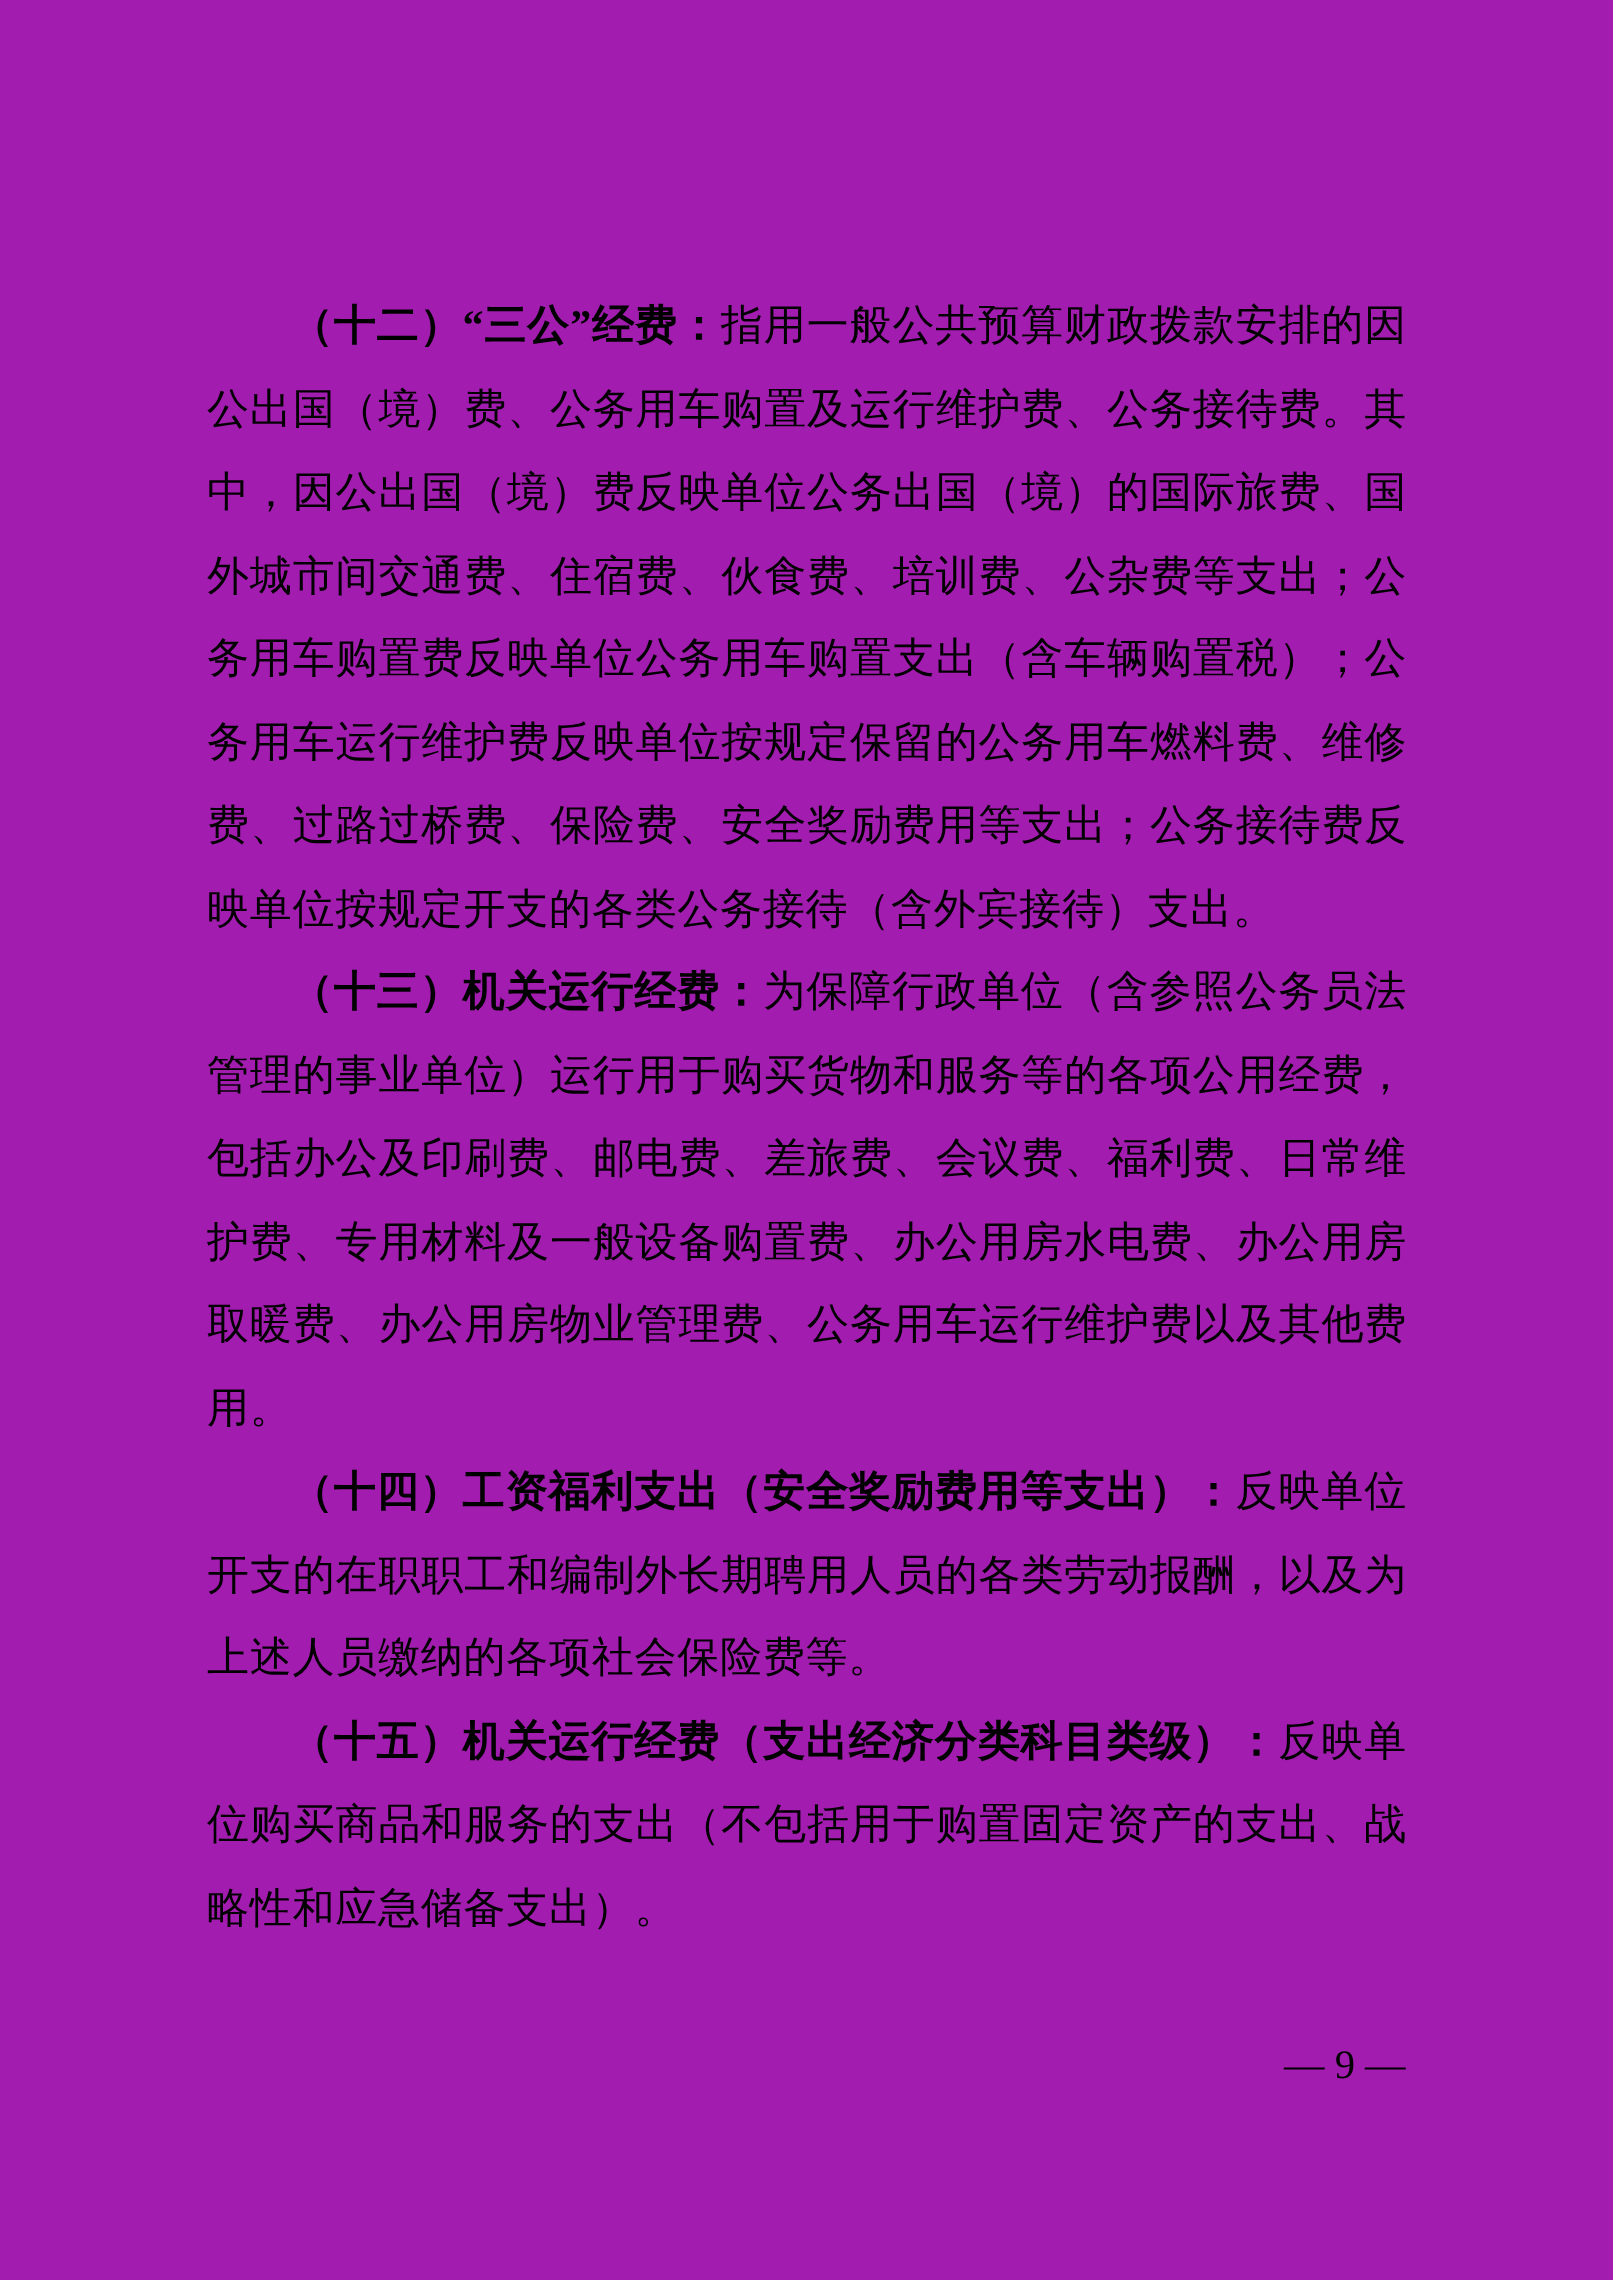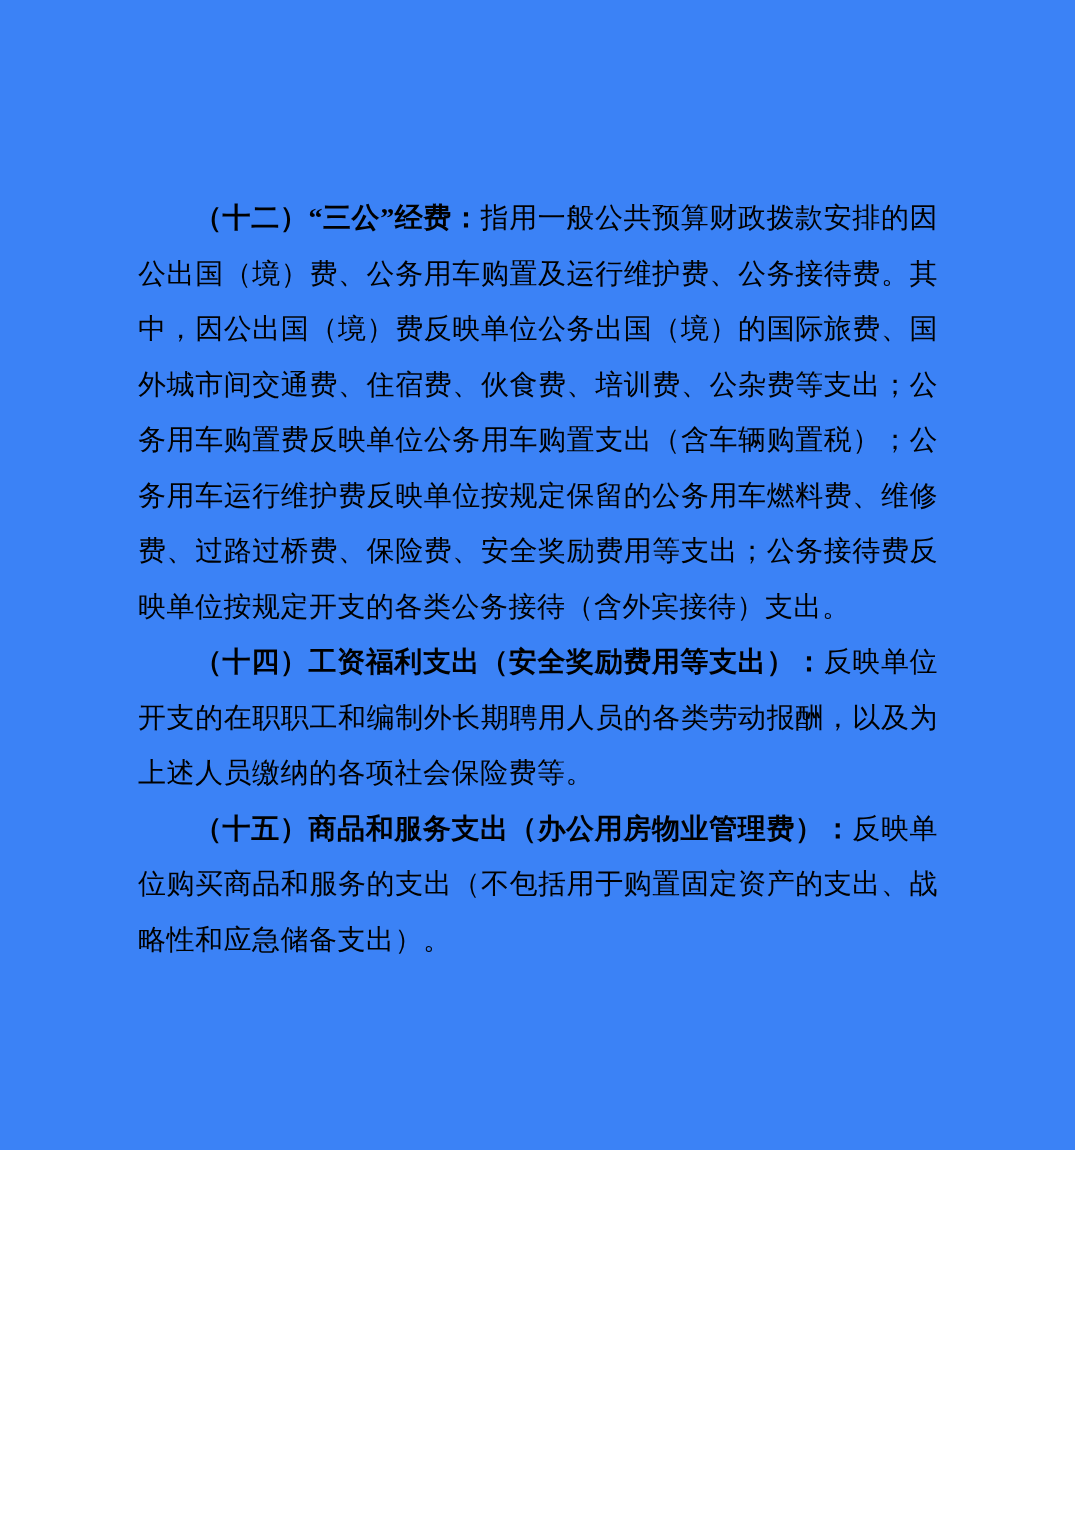--- a/index.html
+++ b/index.html
@@ -4,22 +4,22 @@
 <style>
   * { margin: 0; padding: 0; box-sizing: border-box; }
 
   html, body {
     background: #ffffff;
   }
 
   .page {
     position: relative;
     width: 1075px;
-    height: 1150px;
-    background: #3b82f6;
+    height: 1520px;
+    background: #a21caf;
     color: #000000;
     font-family: "Liberation Serif", "DejaVu Serif", serif;
     overflow: hidden;
   }
 
   .content {
     position: absolute;
     left: 138px;
     top: 190px;
     width: 800px;
@@ -52,22 +52,23 @@
 </style>
 </head>
 <body>
 
 <div class="page">
 
   <div class="content">
 
     <p class="para"><span class="lead">（十二）“三公”经费：</span><span>指用一般公共预算财政拨款安排的因公出国（境）费、公务用车购置及运行维护费、公务接待费。其中，因公出国（境）费反映单位公务出国（境）的国际旅费、国外城市间交通费、住宿费、伙食费、培训费、公杂费等支出；公务用车购置费反映单位公务用车购置支出（含车辆购置税）；公务用车运行维护费反映单位按规定保留的公务用车燃料费、维修费、过路过桥费、保险费、安全奖励费用等支出；公务接待费反映单位按规定开支的各类公务接待（含外宾接待）支出。</span></p>
 
+    <p class="para"><span class="lead">（十三）机关运行经费：</span><span>为保障行政单位（含参照公务员法管理的事业单位）运行用于购买货物和服务等的各项公用经费，包括办公及印刷费、邮电费、差旅费、会议费、福利费、日常维护费、专用材料及一般设备购置费、办公用房水电费、办公用房取暖费、办公用房物业管理费、公务用车运行维护费以及其他费用。</span></p>
 
     <p class="para"><span class="lead">（十四）工资福利支出（安全奖励费用等支出）：</span><span>反映单位开支的在职职工和编制外长期聘用人员的各类劳动报酬，以及为上述人员缴纳的各项社会保险费等。</span></p>
 
-    <p class="para"><span class="lead">（十五）商品和服务支出（办公用房物业管理费）：</span><span>反映单位购买商品和服务的支出（不包括用于购置固定资产的支出、战略性和应急储备支出）。</span></p>
+    <p class="para"><span class="lead">（十五）机关运行经费（支出经济分类科目类级）：</span><span>反映单位购买商品和服务的支出（不包括用于购置固定资产的支出、战略性和应急储备支出）。</span></p>
 
   </div>
 
   <div class="page-number">— 9 —</div>
 
 </div>
 
 </body></html>

